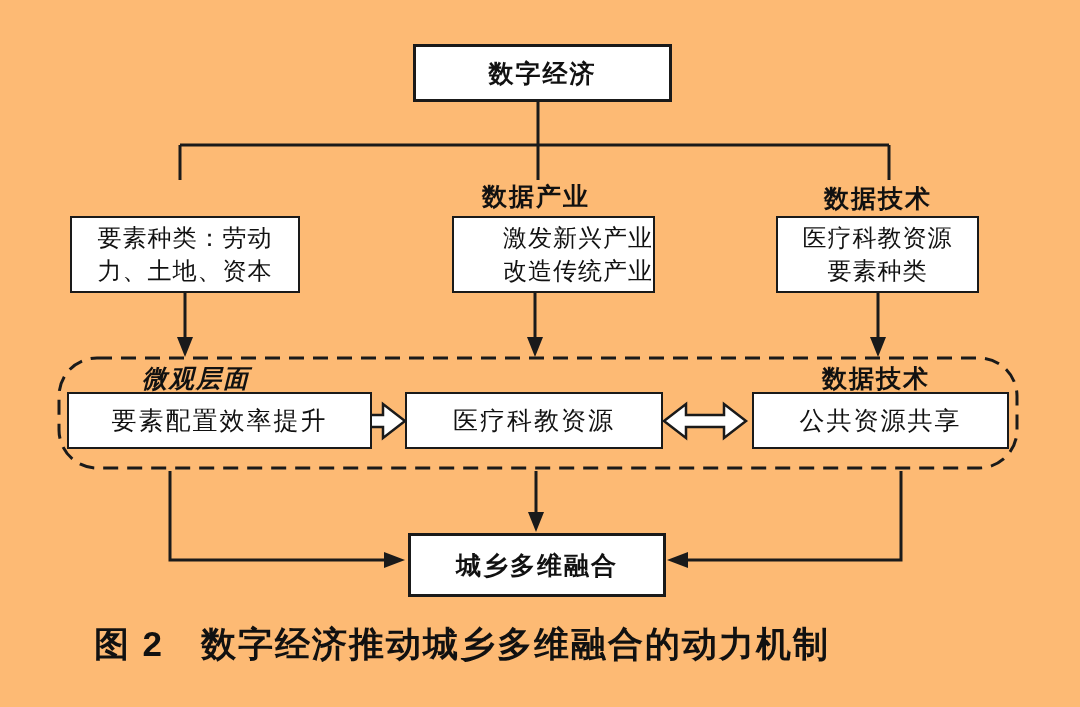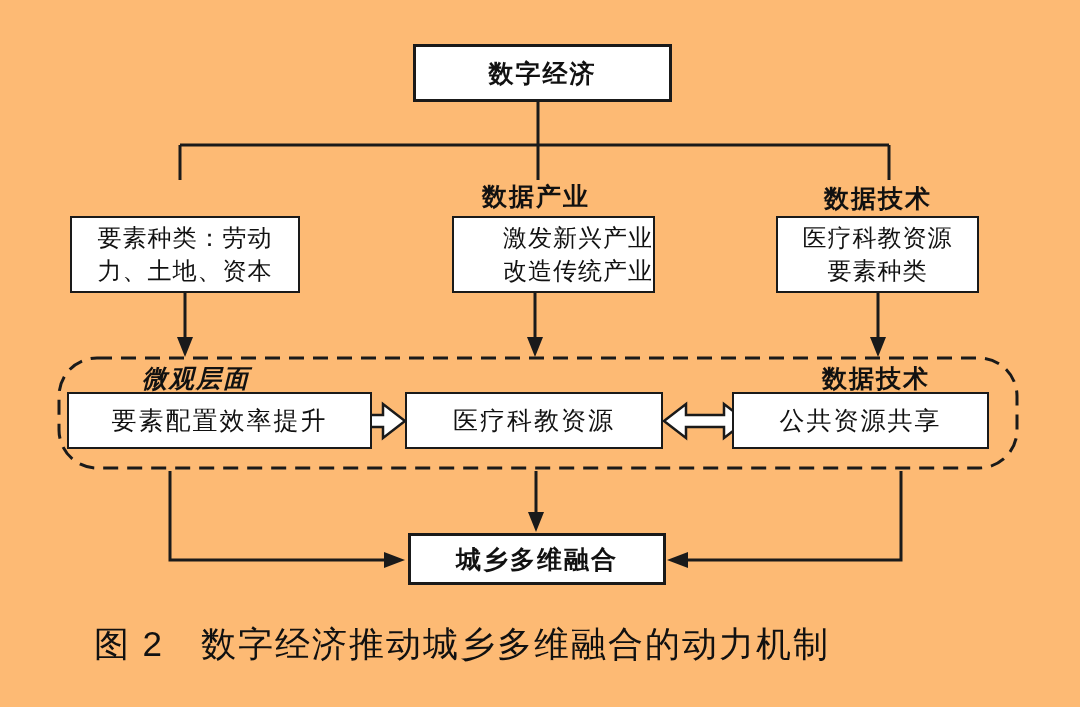--- a/index.html
+++ b/index.html
@@ -46,21 +46,21 @@
     letter-spacing: 2px;
     z-index: 1;
   }
   .caption {
     position: absolute;
     left: 0;
     top: 621px;
     width: 924px;
     text-align: center;
     font-family: "Liberation Sans", sans-serif;
-    font-weight: normal;
+    font-weight: bold;
     font-size: 35px;
     letter-spacing: 2px;
     z-index: 1;
   }
 </style>
 </head>
 <body>
 
 <div class="stage">
 
@@ -130,19 +130,19 @@
       <div>医疗科教资源</div>
       <div>要素种类</div>
     </div>
   </div>
 
   <div class="hdr" style="left:196px; top:362px;font-style:italic;">微观层面</div>
   <div class="hdr" style="left:876px; top:362px;">数据技术</div>
 
   <div class="box thin level-text" style="left:67px; top:392px; width:305px; height:57px;">要素配置效率提升</div>
   <div class="box thin level-text" style="left:405px; top:392px; width:258px; height:57px;">医疗科教资源</div>
-  <div class="box thin level-text" style="left:732px; top:392px; width:257px; height:57px;">公共资源共享</div>
+  <div class="box thin level-text" style="left:752px; top:392px; width:257px; height:57px;">公共资源共享</div>
 
-  <div class="box node-label" style="left:408px; top:533px; width:258px; height:52px;">城乡多维融合</div>
+  <div class="box node-label" style="left:408px; top:533px; width:258px; height:64px;">城乡多维融合</div>
 
   <div class="caption">图 2　数字经济推动城乡多维融合的动力机制</div>
 
 </div>
 
 </body></html>

